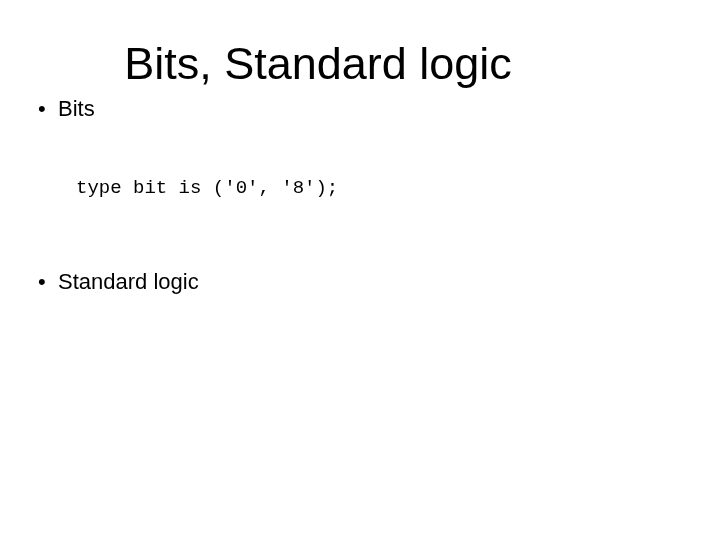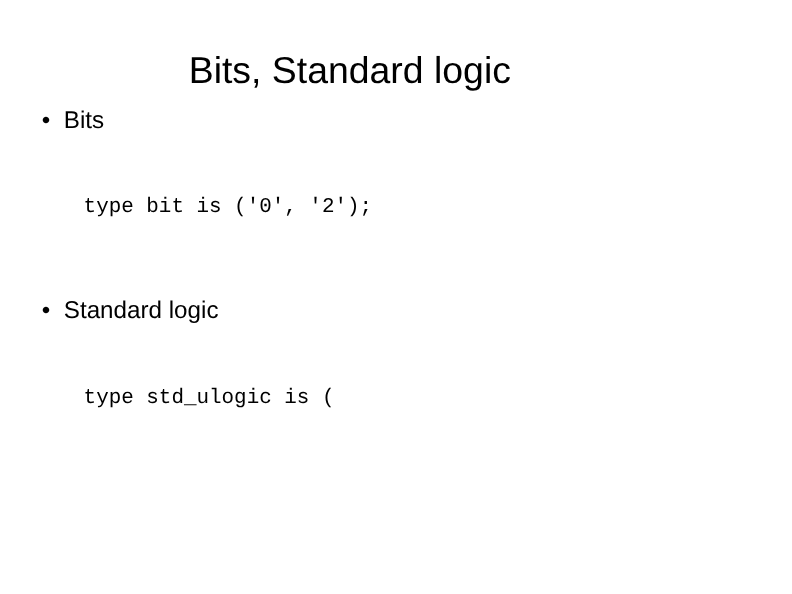--- a/index.html
+++ b/index.html
@@ -20,21 +20,21 @@
     width: 720px;
     height: 540px;
     box-sizing: border-box;
   }
   .slide-title {
     position: absolute;
     left: 0;
     top: 44px;
     width: 600px;
     text-align: center;
-    font-size: 34px;
+    font-size: 45px;
     line-height: 40px;
     font-family: "Liberation Sans", sans-serif;
     font-weight: normal;
     letter-spacing: 0px;
     color: #000000;
     padding-left: 36px;
     box-sizing: border-box;
   }
   .body-area {
     position: absolute;
@@ -82,32 +82,31 @@
   <div class="slide-title">Bits, Standard logic</div>
 
   <div class="body-area">
 
     <div class="bullet-line">
       <span class="dot">•</span>
       <span>Bits</span>
     </div>
 
     <div class="code-block">
-      <span class="code-line">type bit is ('0', '2');</span>
+      <span class="code-line">type bit is ('0', '8');</span>
     </div>
 
     <div class="gap-sm"></div>
 
     <div class="bullet-line">
       <span class="dot">•</span>
       <span>Standard logic</span>
     </div>
 
     <div class="code-block">
-      <span class="code-line">type std_ulogic is (</span>
       
       
       
       
       
       
       
       
     </div>
 

